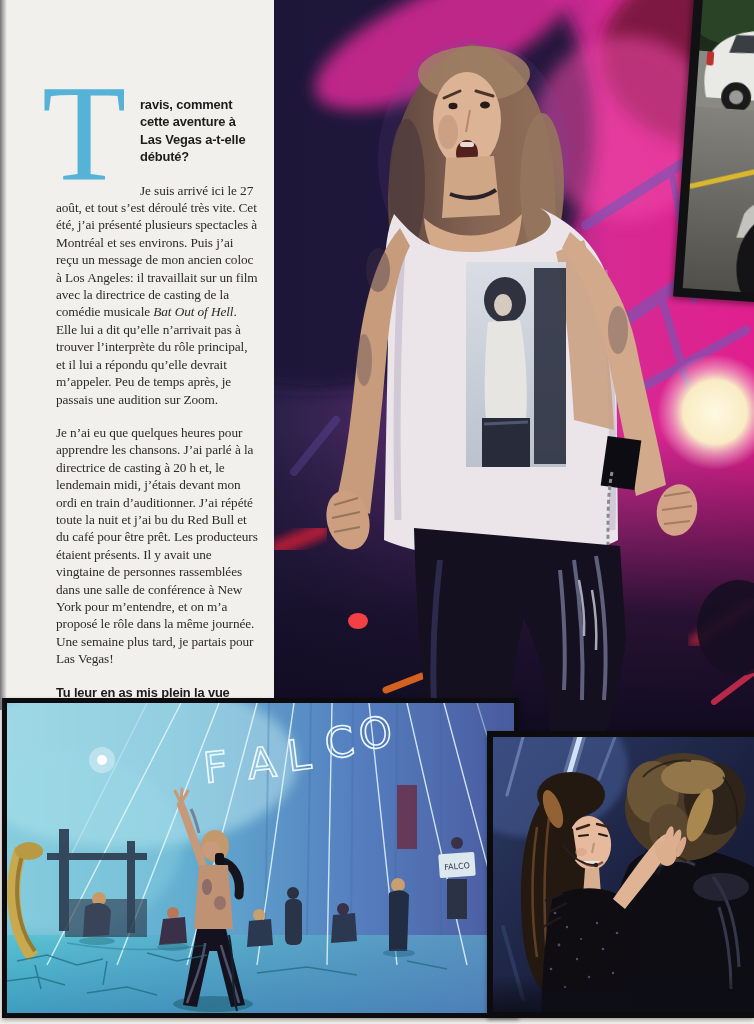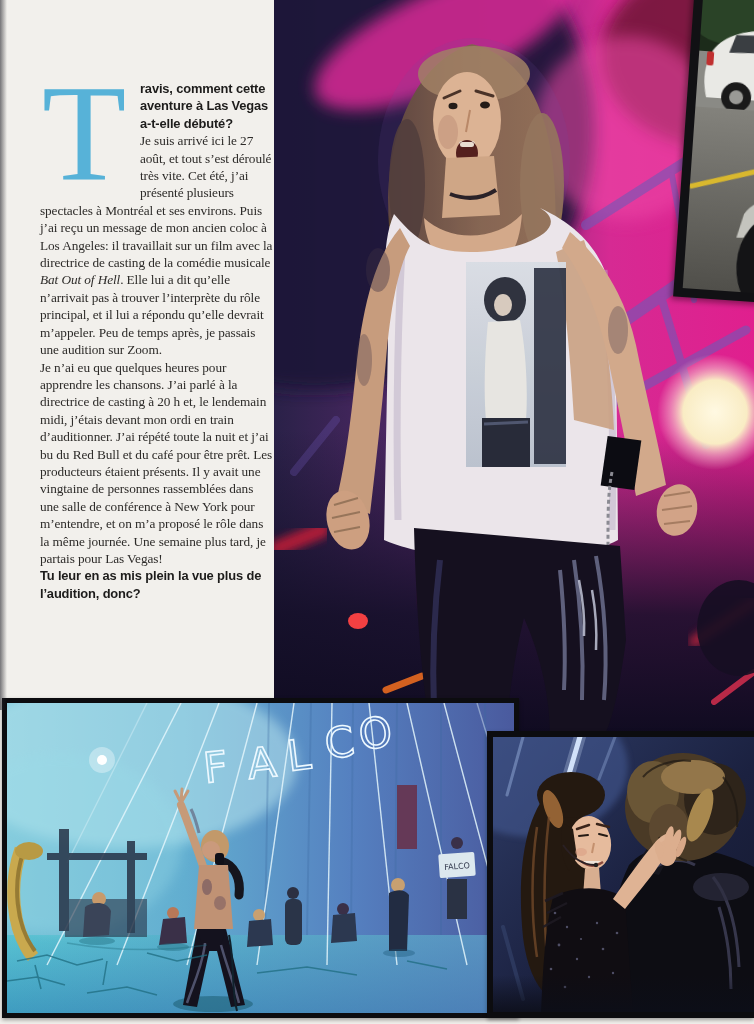--- a/index.html
+++ b/index.html
@@ -28,21 +28,21 @@
   
   .left-edge{
     position:absolute;left:0;top:0;width:7px;height:710px;z-index:6;
     background:linear-gradient(to right,rgba(35,35,42,.6),rgba(35,35,42,0));
   }
   
   .article{
     position:absolute;left:40px;top:80px;width:234px;z-index:2;
     color:#2d2b29;
   }
-  .article p{margin:0;}
+  .article p{margin:16px;}
   .dropcap{
     float:left;
     font-family:"Liberation Serif",serif;
     font-size:138px;line-height:.72;
     height:102px;width:88px;
     margin:4px 10px 0 2px;
     color:#57b2d8;
   }
   .q{
     font-family:"Liberation Sans",sans-serif;

